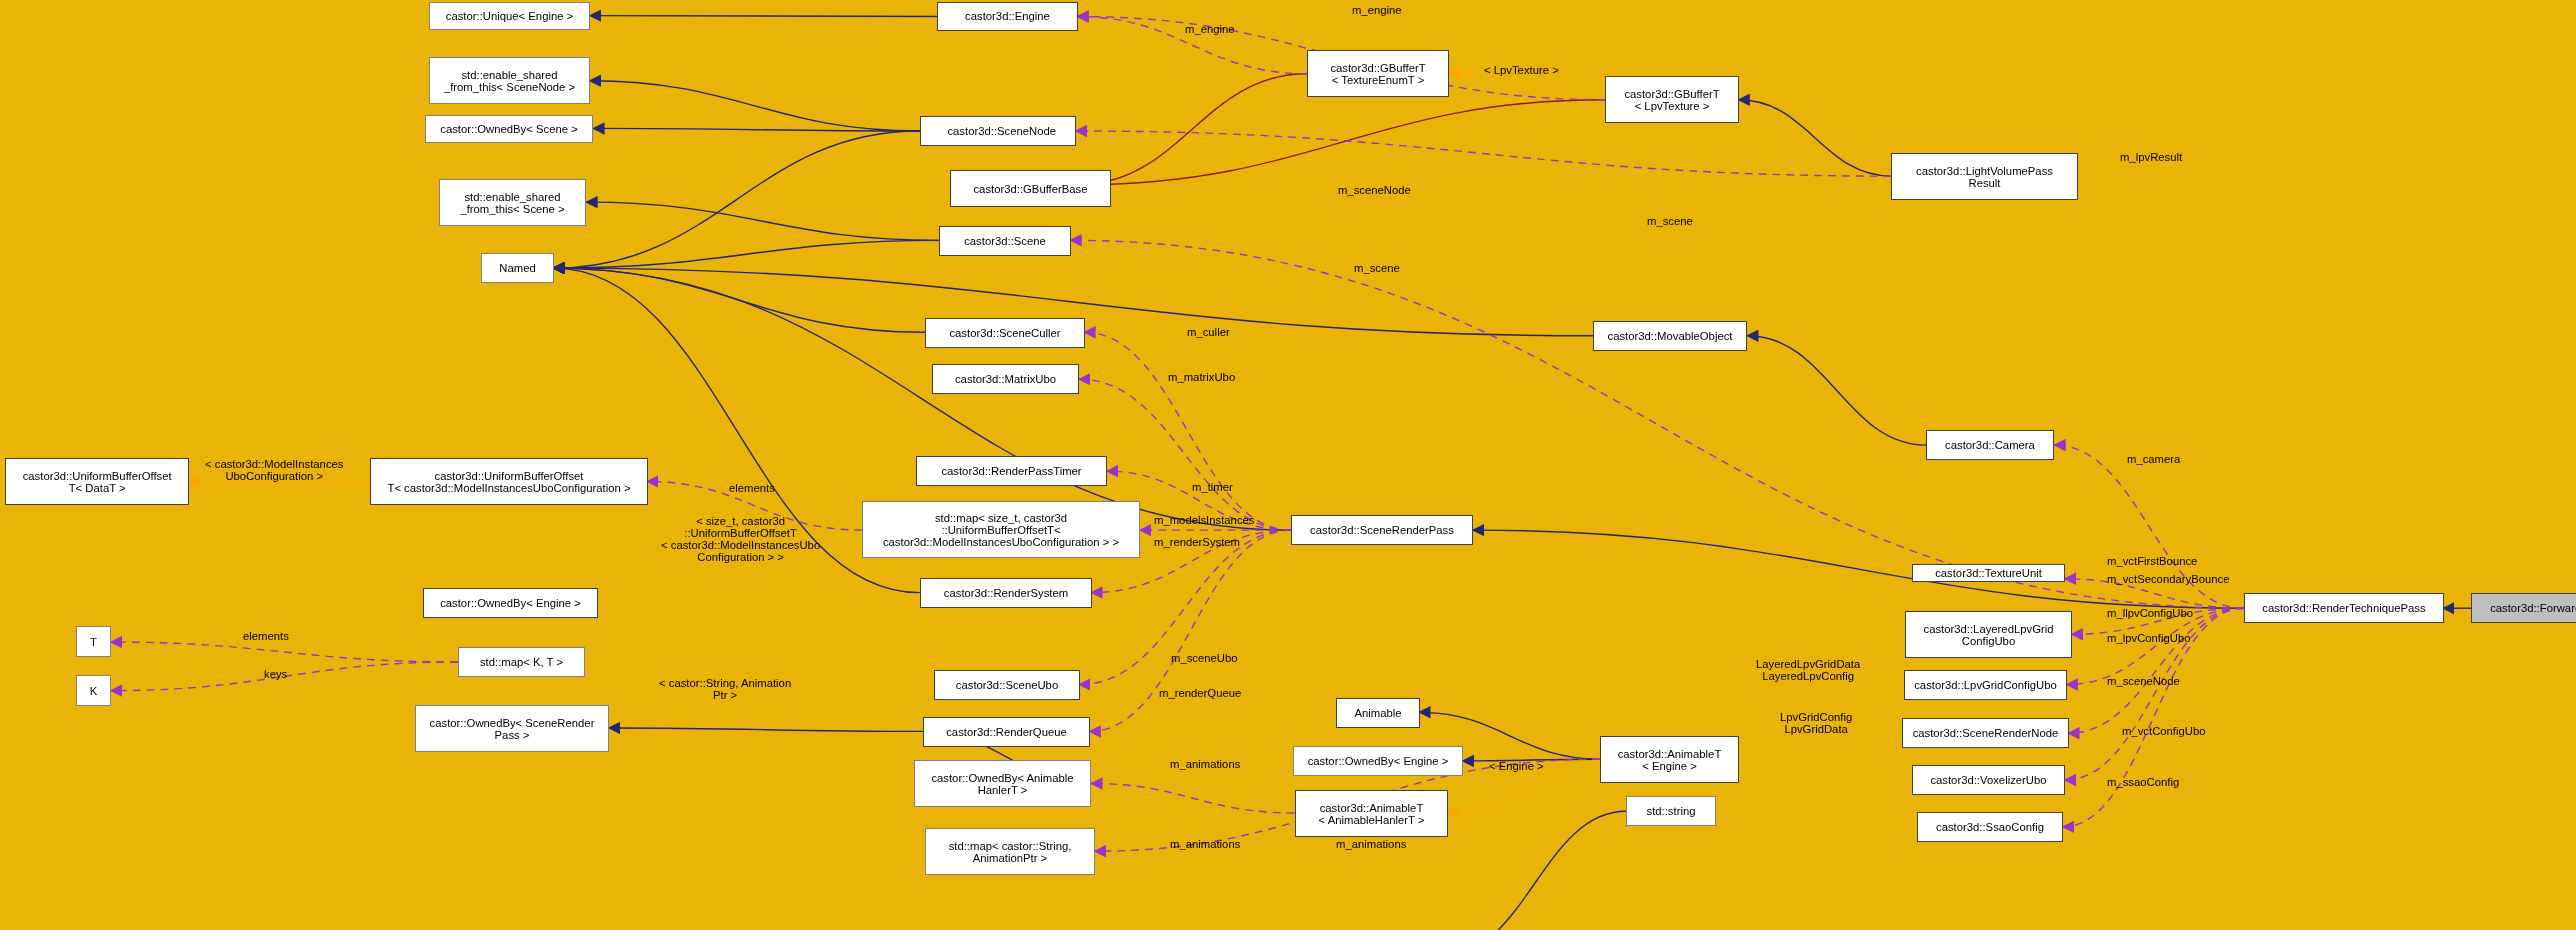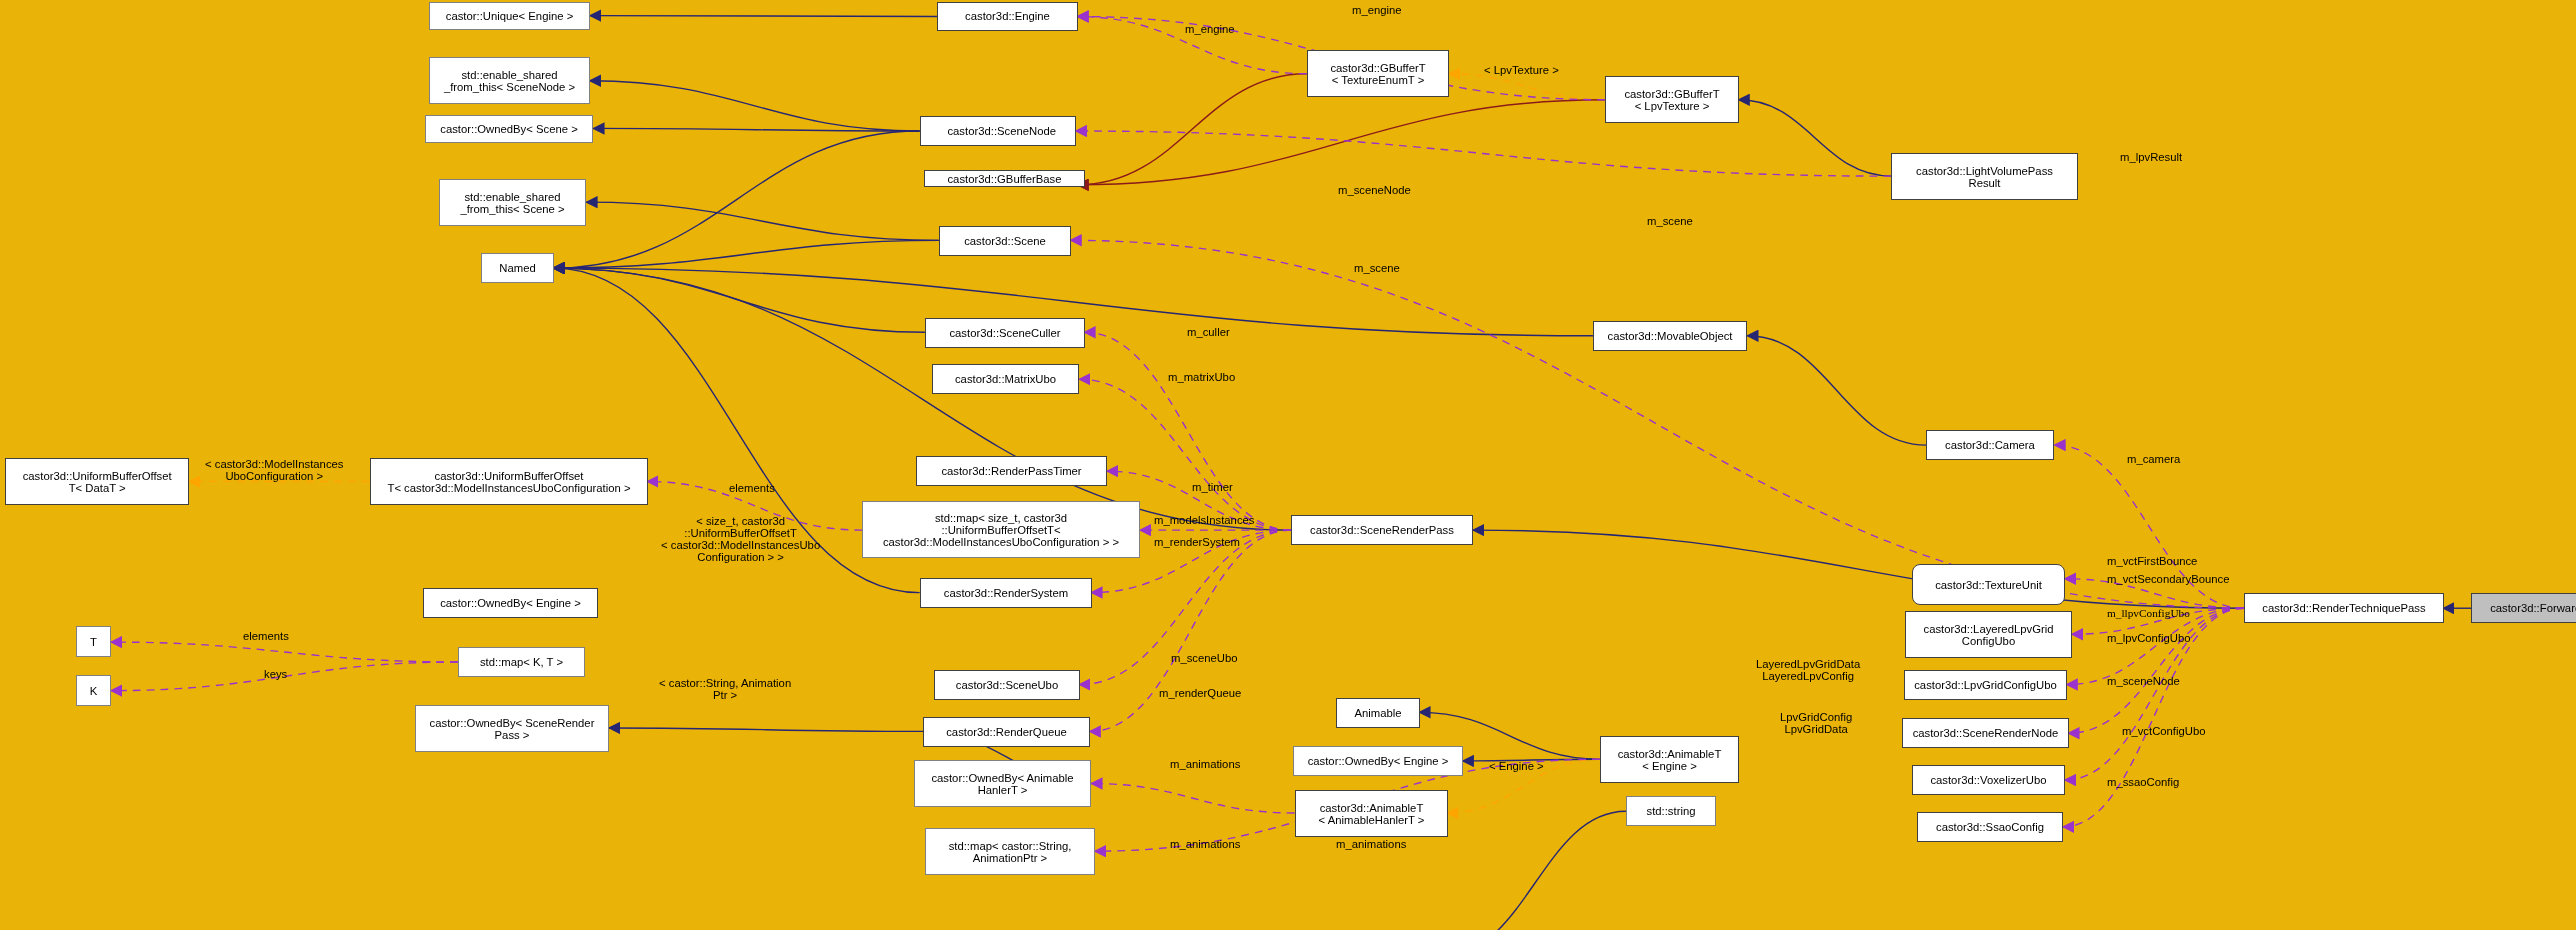--- a/index.html
+++ b/index.html
@@ -115,21 +115,21 @@
       <div class="node dark" style="left: 370px; top: 458px; width: 278px; height: 47px;">castor3d::UniformBufferOffset
 T&lt; castor3d::ModelInstancesUboConfiguration &gt;</div>
       <div class="node dark" style="left: 423px; top: 588px; width: 175px; height: 29.5px;">castor::OwnedBy&lt; Engine &gt;</div>
       <div class="node" style="left: 76px; top: 626px; width: 35px; height: 31px;">T</div>
       <div class="node" style="left: 76px; top: 675px; width: 35px; height: 31px;">K</div>
       <div class="node" style="left: 458px; top: 647px; width: 127px; height: 29.5px;">std::map&lt; K, T &gt;</div>
       <div class="node" style="left: 415px; top: 705px; width: 194px; height: 47px;">castor::OwnedBy&lt; SceneRender
 Pass &gt;</div>
       <div class="node dark" style="left: 937px; top: 1.7px; width: 141px; height: 29.5px;">castor3d::Engine</div>
       <div class="node dark" style="left: 920px; top: 116px; width: 156px; height: 29.5px; padding-left: 11px;">castor3d::SceneNode</div>
-      <div class="node dark" style="left: 924px; top: 170px; width: 161px; height: 17px;">castor3d::GBufferBase</div>
+      <div class="node dark" style="left: 950px; top: 170px; width: 161px; height: 37px;">castor3d::GBufferBase</div>
       <div class="node dark" style="left: 939px; top: 226px; width: 132px; height: 29.5px;">castor3d::Scene</div>
       <div class="node dark" style="left: 925px; top: 318px; width: 160px; height: 29.5px;">castor3d::SceneCuller</div>
       <div class="node dark" style="left: 932px; top: 364px; width: 147px; height: 29.5px;">castor3d::MatrixUbo</div>
       <div class="node dark" style="left: 916px; top: 456px; width: 191px; height: 29.5px;">castor3d::RenderPassTimer</div>
       <div class="node" style="left: 862px; top: 501px; width: 278px; height: 57px;">std::map&lt; size_t, castor3d
 ::UniformBufferOffsetT&lt;
  castor3d::ModelInstancesUboConfiguration &gt; &gt;</div>
       <div class="node dark" style="left: 920px; top: 578px; width: 172px; height: 29.5px;">castor3d::RenderSystem</div>
       <div class="node dark" style="left: 934px; top: 670px; width: 146px; height: 29.5px;">castor3d::SceneUbo</div>
       <div class="node dark" style="left: 923px; top: 717px; width: 167px; height: 29.5px;">castor3d::RenderQueue</div>
@@ -146,21 +146,21 @@
       <div class="node dark" style="left: 1593px; top: 321px; width: 154px; height: 29.5px;">castor3d::MovableObject</div>
       <div class="node dark" style="left: 1926px; top: 430px; width: 128px; height: 29.5px;">castor3d::Camera</div>
       <div class="node dark" style="left: 1291px; top: 515px; width: 182px; height: 29.5px;">castor3d::SceneRenderPass</div>
       <div class="node dark" style="left: 1336px; top: 698px; width: 84px; height: 29.5px;">Animable</div>
       <div class="node" style="left: 1293px; top: 746px; width: 170px; height: 29.5px;">castor::OwnedBy&lt; Engine &gt;</div>
       <div class="node dark" style="left: 1295px; top: 790px; width: 153px; height: 47px;">castor3d::AnimableT
 &lt; AnimableHanlerT &gt;</div>
       <div class="node dark" style="left: 1600px; top: 736px; width: 139px; height: 47px;">castor3d::AnimableT
 &lt; Engine &gt;</div>
       <div class="node" style="left: 1626px; top: 796px; width: 90px; height: 29.5px;">std::string</div>
-      <div class="node dark" style="left: 1912px; top: 564px; width: 153px; height: 41px; border-radius: 8px;">castor3d::TextureUnit</div>
+      <div class="node dark" style="left: 1912px; top: 564px; width: 153px; height: 18px;">castor3d::TextureUnit</div>
       <div class="node dark" style="left: 1905px; top: 611px; width: 167px; height: 47px;">castor3d::LayeredLpvGrid
 ConfigUbo</div>
       <div class="node dark" style="left: 1904px; top: 670px; width: 163px; height: 29.5px;">castor3d::LpvGridConfigUbo</div>
       <div class="node dark" style="left: 1902px; top: 718px; width: 167px; height: 29.5px;">castor3d::SceneRenderNode</div>
       <div class="node dark" style="left: 1912px; top: 765px; width: 153px; height: 29.5px;">castor3d::VoxelizerUbo</div>
       <div class="node dark" style="left: 1917px; top: 812px; width: 146px; height: 29.5px;">castor3d::SsaoConfig</div>
       <div class="node dark" style="left: 2244px; top: 593px; width: 200px; height: 29.5px;">castor3d::RenderTechniquePass</div>
       <div class="node filled" style="left: 2471px; top: 593px; width: 243px; height: 29.5px;">castor3d::ForwardRenderTechniquePass</div>
     </div>
   <div id="labels">
@@ -180,21 +180,21 @@
       <div class="elabel" style="left: 1192px; top: 481px;">m_timer</div>
       <div class="elabel" style="left: 661px; top: 515px;">&lt; size_t, castor3d
 ::UniformBufferOffsetT
 &lt; castor3d::ModelInstancesUbo
 Configuration &gt; &gt;</div>
       <div class="elabel" style="left: 1154px; top: 514px;">m_modelsInstances</div>
       <div class="elabel" style="left: 1154px; top: 536px;">m_renderSystem</div>
       <div class="elabel" style="left: 2107px; top: 555px;">m_vctFirstBounce</div>
       <div class="elabel" style="left: 2107px; top: 573px;">m_vctSecondaryBounce</div>
       <div class="elabel" style="left: 243px; top: 630px;">elements</div>
-      <div class="elabel" style="left: 2107px; top: 607px; font-family: Liberation Serif, serif;">m_llpvConfigUbo</div>
+      <div class="elabel" style="left: 2107px; top: 607px;">m_llpvConfigUbo</div>
       <div class="elabel" style="left: 2107px; top: 632px;">m_lpvConfigUbo</div>
       <div class="elabel" style="left: 1171px; top: 652px;">m_sceneUbo</div>
       <div class="elabel" style="left: 264px; top: 668px;">keys</div>
       <div class="elabel" style="left: 2107px; top: 675px;">m_sceneNode</div>
       <div class="elabel" style="left: 659px; top: 677px;">&lt; castor::String, Animation
 Ptr &gt;</div>
       <div class="elabel" style="left: 1159px; top: 687px;">m_renderQueue</div>
       <div class="elabel" style="left: 1756px; top: 658px;">LayeredLpvGridData
 LayeredLpvConfig</div>
       <div class="elabel" style="left: 2107px; top: 725px; padding-left: 15px;">m_vctConfigUbo</div>

